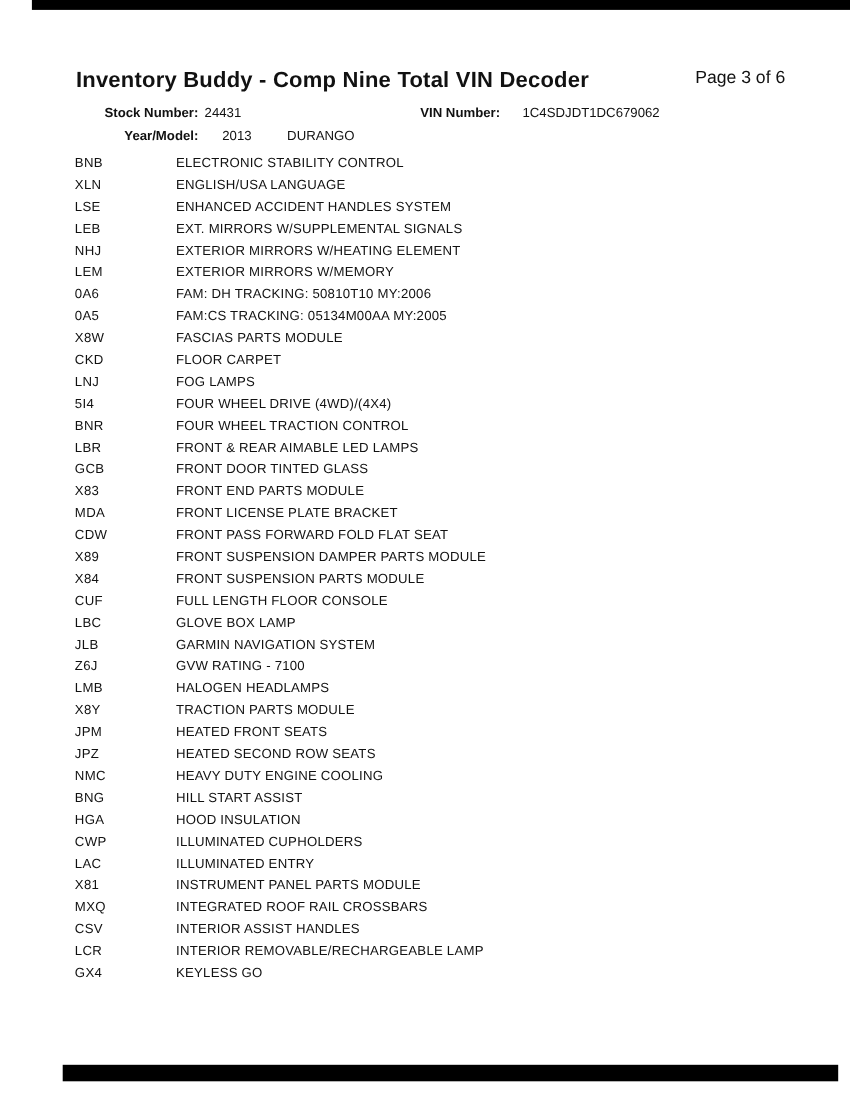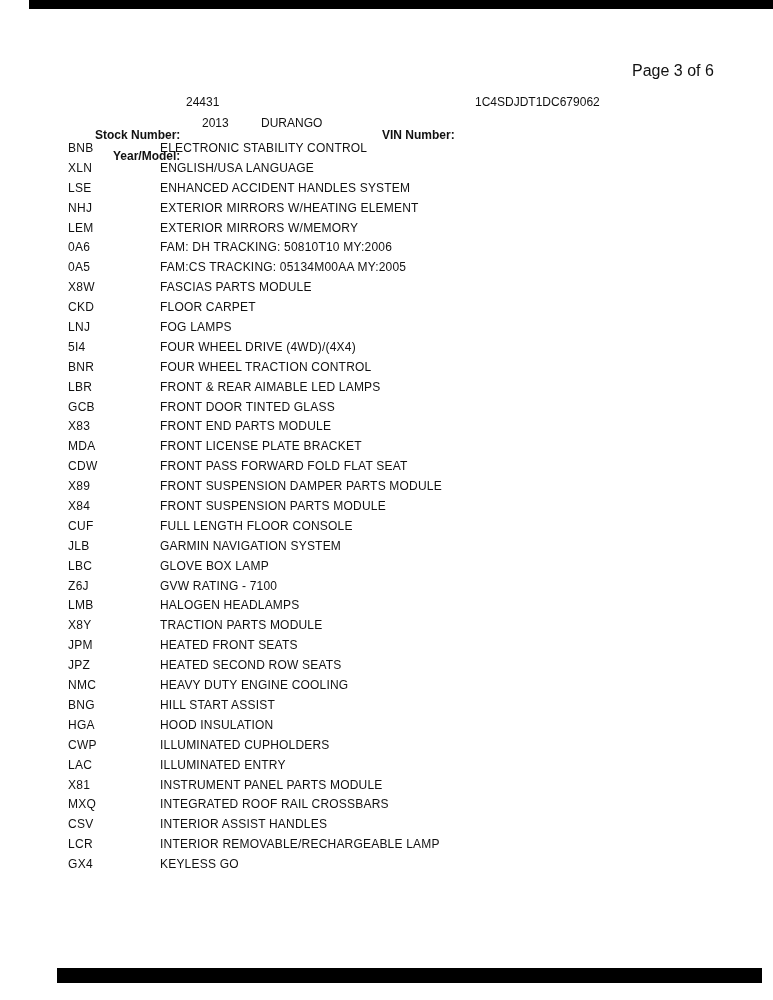--- a/index.html
+++ b/index.html
@@ -51,21 +51,21 @@
   }
   .meta {
     position: absolute;
     left: 0;
     right: 0;
     font-size: 12px;
     white-space: nowrap;
   }
   .meta-row1 { top: 95px; }
   .meta-row2 { top: 116px; }
-  .meta .label { font-weight: bold; margin-top: 33px; }
+  .meta .label { font-weight: bold; }
   .stock-label    { position: absolute; left: 95px; }
   .stock-value    { position: absolute; left: 186px; }
   .vin-label      { position: absolute; left: 382px; }
   .vin-value      { position: absolute; left: 475px; }
   .yearmodel-label{ position: absolute; left: 113px; }
   .year-value     { position: absolute; left: 202px; }
   .model-value    { position: absolute; left: 240px; margin-left: 21px; }
   .options-list {
     position: absolute;
     top: 139px;
@@ -90,59 +90,61 @@
     text-align: right;
   }
 </style>
 </head>
 <body>
 
 <div class="page">
 
   <div class="scan-bar top"></div>
 
+  <div class="doc-title">Inventory Buddy - Comp Nine Total VIN Decoder</div>
 
   <div class="page-indicator">Page 3 of 6</div>
 
   <div class="meta meta-row1">
     <span class="label stock-label">Stock Number:</span>
     <span class="stock-value">24431</span>
     <span class="label vin-label">VIN Number:</span>
     <span class="vin-value">1C4SDJDT1DC679062</span>
   </div>
 
   <div class="meta meta-row2">
     <span class="label yearmodel-label">Year/Model:</span>
     <span class="year-value">2013</span>
     <span class="model-value">DURANGO</span>
   </div>
 
   <div class="options-list">
       <div class="option-row"><span class="code">BNB</span><span class="desc">ELECTRONIC STABILITY CONTROL</span></div>
       <div class="option-row"><span class="code">XLN</span><span class="desc">ENGLISH/USA LANGUAGE</span></div>
       <div class="option-row"><span class="code">LSE</span><span class="desc">ENHANCED ACCIDENT HANDLES SYSTEM</span></div>
+      <div class="option-row"><span class="code">LEB</span><span class="desc">EXT. MIRRORS W/SUPPLEMENTAL SIGNALS</span></div>
       <div class="option-row"><span class="code">NHJ</span><span class="desc">EXTERIOR MIRRORS W/HEATING ELEMENT</span></div>
       <div class="option-row"><span class="code">LEM</span><span class="desc">EXTERIOR MIRRORS W/MEMORY</span></div>
       <div class="option-row"><span class="code">0A6</span><span class="desc">FAM: DH TRACKING: 50810T10 MY:2006</span></div>
       <div class="option-row"><span class="code">0A5</span><span class="desc">FAM:CS TRACKING: 05134M00AA MY:2005</span></div>
       <div class="option-row"><span class="code">X8W</span><span class="desc">FASCIAS PARTS MODULE</span></div>
       <div class="option-row"><span class="code">CKD</span><span class="desc">FLOOR CARPET</span></div>
       <div class="option-row"><span class="code">LNJ</span><span class="desc">FOG LAMPS</span></div>
       <div class="option-row"><span class="code">5I4</span><span class="desc">FOUR WHEEL DRIVE (4WD)/(4X4)</span></div>
       <div class="option-row"><span class="code">BNR</span><span class="desc">FOUR WHEEL TRACTION CONTROL</span></div>
       <div class="option-row"><span class="code">LBR</span><span class="desc">FRONT &amp; REAR AIMABLE LED LAMPS</span></div>
       <div class="option-row"><span class="code">GCB</span><span class="desc">FRONT DOOR TINTED GLASS</span></div>
       <div class="option-row"><span class="code">X83</span><span class="desc">FRONT END PARTS MODULE</span></div>
       <div class="option-row"><span class="code">MDA</span><span class="desc">FRONT LICENSE PLATE BRACKET</span></div>
       <div class="option-row"><span class="code">CDW</span><span class="desc">FRONT PASS FORWARD FOLD FLAT SEAT</span></div>
       <div class="option-row"><span class="code">X89</span><span class="desc">FRONT SUSPENSION DAMPER PARTS MODULE</span></div>
       <div class="option-row"><span class="code">X84</span><span class="desc">FRONT SUSPENSION PARTS MODULE</span></div>
       <div class="option-row"><span class="code">CUF</span><span class="desc">FULL LENGTH FLOOR CONSOLE</span></div>
+      <div class="option-row"><span class="code">LBC</span><span class="desc">GLOVE BOX LAMP</span></div>
       <div class="option-row"><span class="code">JLB</span><span class="desc">GARMIN NAVIGATION SYSTEM</span></div>
-      <div class="option-row"><span class="code">LBC</span><span class="desc">GLOVE BOX LAMP</span></div>
       <div class="option-row"><span class="code">Z6J</span><span class="desc">GVW RATING - 7100</span></div>
       <div class="option-row"><span class="code">LMB</span><span class="desc">HALOGEN HEADLAMPS</span></div>
       <div class="option-row"><span class="code">X8Y</span><span class="desc">TRACTION PARTS MODULE</span></div>
       <div class="option-row"><span class="code">JPM</span><span class="desc">HEATED FRONT SEATS</span></div>
       <div class="option-row"><span class="code">JPZ</span><span class="desc">HEATED SECOND ROW SEATS</span></div>
       <div class="option-row"><span class="code">NMC</span><span class="desc">HEAVY DUTY ENGINE COOLING</span></div>
       <div class="option-row"><span class="code">BNG</span><span class="desc">HILL START ASSIST</span></div>
       <div class="option-row"><span class="code">HGA</span><span class="desc">HOOD INSULATION</span></div>
       <div class="option-row"><span class="code">CWP</span><span class="desc">ILLUMINATED CUPHOLDERS</span></div>
       <div class="option-row"><span class="code">LAC</span><span class="desc">ILLUMINATED ENTRY</span></div>

